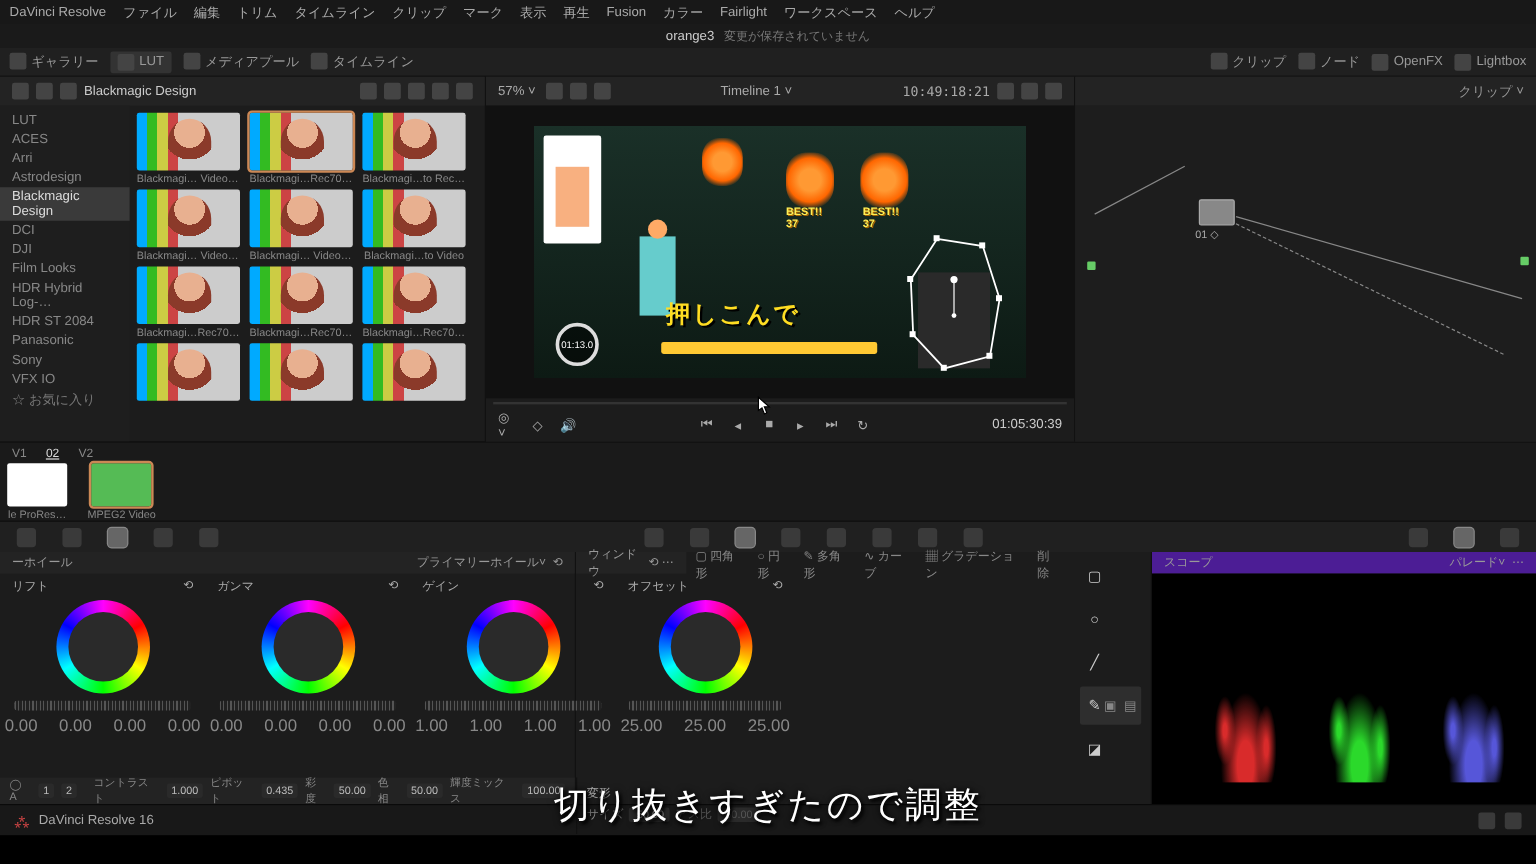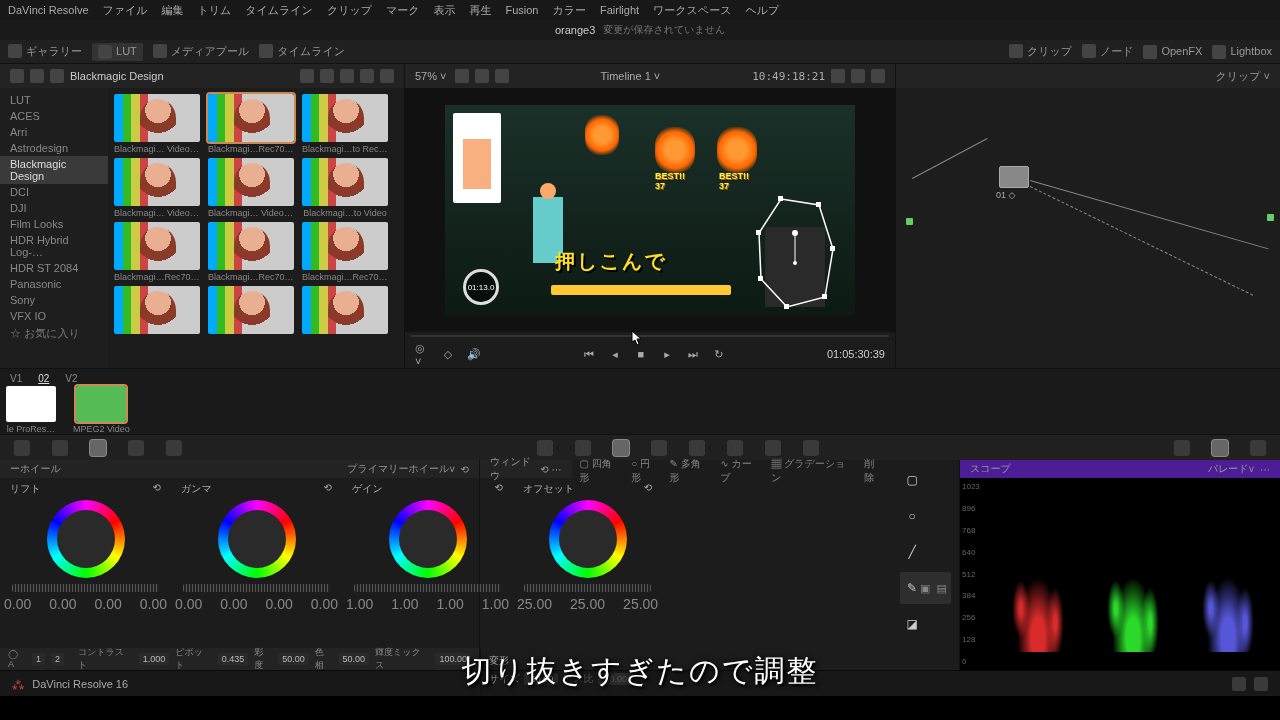--- a/index.html
+++ b/index.html
@@ -521,31 +521,20 @@
           <span style="color:#555">アス比</span>
           <span class="pval dim">50.00</span>
         </div>
 
     </div>
   </div>
 
   <div class="scopes">
     <div class="scopehdr"><span>スコープ</span><div class="spacer"></div><span>パレード</span> ˅&nbsp;&nbsp;<span>⋯</span></div>
     <div class="scopebody">
-      <div class="yaxis" id="yaxis">
-          <div>1023</div>
-          <div>896</div>
-          <div>768</div>
-          <div>640</div>
-          <div>512</div>
-          <div>384</div>
-          <div>256</div>
-          <div>128</div>
-          <div>0</div>
-        </div>
       <div class="wave">
           <div class="wch r"></div>
           <div class="wch g"></div>
           <div class="wch b"></div>
         </div>
     </div>
   </div>
 </div>
 
 <div class="bottombar">

